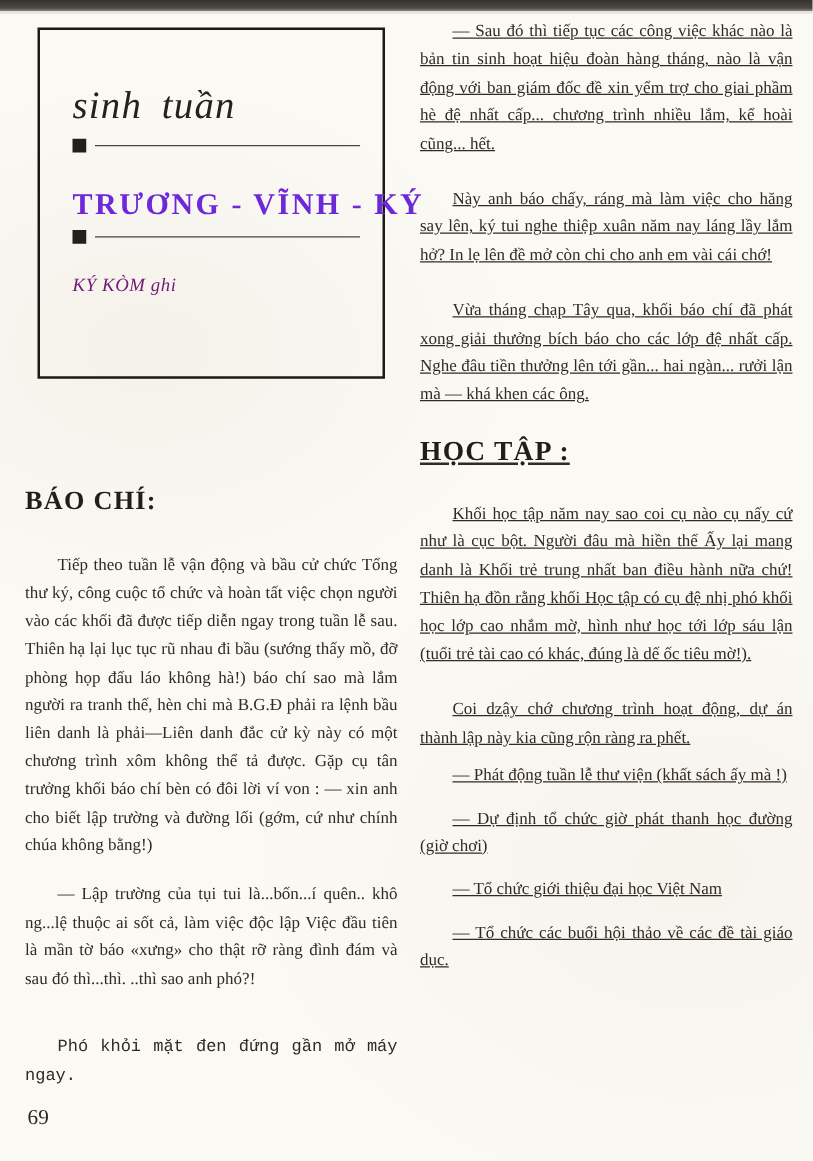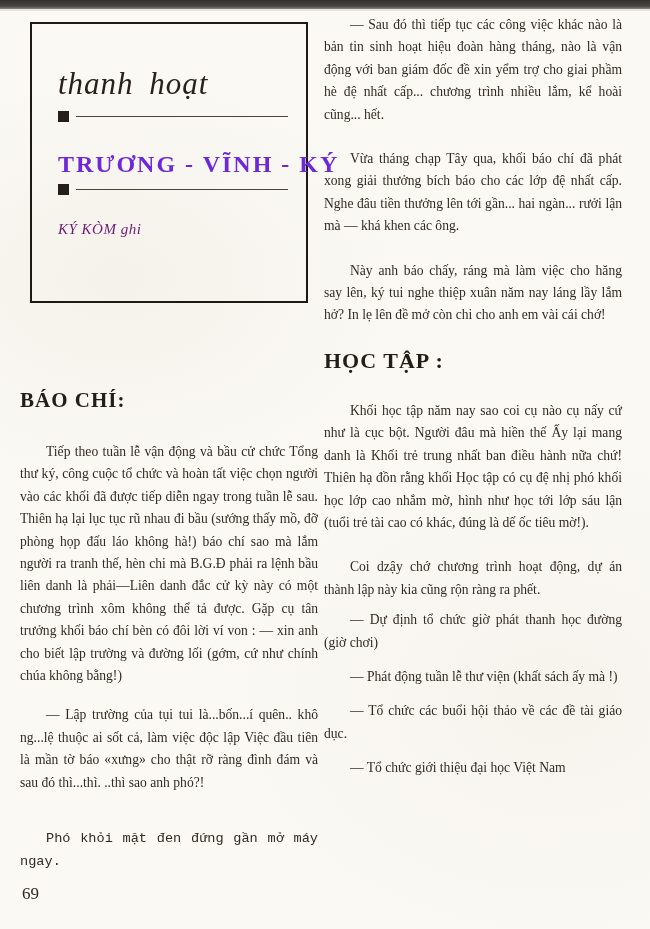--- a/index.html
+++ b/index.html
@@ -39,21 +39,21 @@
   .rule { flex:1 1 auto; height:1px; background:#4a443b; }
   .column-title {
     margin-top:31px; font-weight:bold; font-size:24px; line-height:22px;
     letter-spacing:2px; color:#6d28d9; white-space:nowrap;
   }
   .byline { margin-top:26px; font-size:15px; letter-spacing:0.5px; color:#701a75;font-style:italic; }
 
   
   .col { position:absolute; width:298px; }
   .col-left  { left:20px;  top:388px; }
-  .col-right { left:324px; top:14px;  }
+  .col-right { left:336px; top:14px;text-decoration:underline;  }
   .col p {
     margin:0 0 17px 0; font-size:13.6px; line-height:22.4px;
     text-align:justify; text-indent:26px; color:#312a22;
   }
   .col-right p { margin-bottom:22px; }
   .col-right .items p { margin-bottom:12px; }
   .col-right p.pre-items { margin-bottom:8px; }
   h2.section {
     font-weight:bold; font-size:21px; line-height:24px; letter-spacing:1px;
     color:#221d16; margin:0 0 29px 0;
@@ -67,21 +67,21 @@
   }
 </style>
 </head>
 <body>
 
 <div class="top-edge"></div>
 <div class="paper-tone"></div>
 
 <div class="masthead">
   <div class="masthead-inner">
-    <div class="series-title">thanh hoạt</div>
+    <div class="series-title">sinh tuần</div>
     <div class="rule-row">
       <span class="sq"></span>
       <span class="rule"></span>
     </div>
     <div class="column-title">TRƯƠNG - VĨNH - KÝ</div>
     <div class="rule-row">
       <span class="sq"></span>
       <span class="rule"></span>
     </div>
     <div class="byline">KÝ KÒM ghi</div>
@@ -90,26 +90,26 @@
 
 <div class="col col-left">
   <h2 class="section">BÁO CHÍ:</h2>
   <p>Tiếp theo tuần lễ vận động và bầu cử chức Tổng thư ký, công cuộc tổ chức và hoàn tất việc chọn người vào các khối đã được tiếp diễn ngay trong tuần lễ sau. Thiên hạ lại lục tục rũ nhau đi bầu (sướng thấy mồ, đỡ phòng họp đấu láo không hà!) báo chí sao mà lắm người ra tranh thế, hèn chi mà B.G.Đ phải ra lệnh bầu liên danh là phải—Liên danh đắc cử kỳ này có một chương trình xôm không thể tả được. Gặp cụ tân trưởng khối báo chí bèn có đôi lời ví von : — xin anh cho biết lập trường và đường lối (gớm, cứ như chính chúa không bằng!)</p>
   <p>— Lập trường của tụi tui là...bốn...í quên.. khô ng...lệ thuộc ai sốt cả, làm việc độc lập Việc đầu tiên là mần tờ báo «xưng» cho thật rỡ ràng đình đám và sau đó thì...thì. ..thì sao anh phó?!</p>
   <p class="standalone">Phó khỏi mặt đen đứng gần mở máy ngay.</p>
 </div>
 
 <div class="col col-right">
   <p>— Sau đó thì tiếp tục các công việc khác nào là bản tin sinh hoạt hiệu đoàn hàng tháng, nào là vận động với ban giám đốc đề xin yểm trợ cho giai phầm hè đệ nhất cấp... chương trình nhiều lắm, kể hoài cũng... hết.</p>
+  <p>Này anh báo chấy, ráng mà làm việc cho hăng say lên, ký tui nghe thiệp xuân năm nay láng lầy lắm hở? In lẹ lên đề mở còn chi cho anh em vài cái chớ!</p>
   <p>Vừa tháng chạp Tây qua, khối báo chí đã phát xong giải thưởng bích báo cho các lớp đệ nhất cấp. Nghe đâu tiền thưởng lên tới gần... hai ngàn... rưởi lận mà — khá khen các ông.</p>
-  <p>Này anh báo chấy, ráng mà làm việc cho hăng say lên, ký tui nghe thiệp xuân năm nay láng lầy lắm hở? In lẹ lên đề mở còn chi cho anh em vài cái chớ!</p>
   <h2 class="section">HỌC TẬP :</h2>
   <p>Khối học tập năm nay sao coi cụ nào cụ nấy cứ như là cục bột. Người đâu mà hiền thế Ấy lại mang danh là Khối trẻ trung nhất ban điều hành nữa chứ! Thiên hạ đồn rằng khối Học tập có cụ đệ nhị phó khối học lớp cao nhắm mờ, hình như học tới lớp sáu lận (tuổi trẻ tài cao có khác, đúng là dế ốc tiêu mờ!).</p>
   <p class="pre-items">Coi dzậy chớ chương trình hoạt động, dự án thành lập này kia cũng rộn ràng ra phết.</p>
   <div class="items">
+    <p>— Phát động tuần lễ thư viện (khất sách ấy mà !)</p>
     <p>— Dự định tổ chức giờ phát thanh học đường (giờ chơi)</p>
-    <p>— Phát động tuần lễ thư viện (khất sách ấy mà !)</p>
+    <p>— Tổ chức giới thiệu đại học Việt Nam</p>
     <p>— Tổ chức các buổi hội thảo về các đề tài giáo dục.</p>
-    <p>— Tổ chức giới thiệu đại học Việt Nam</p>
   </div>
 </div>
 
 <div class="page-number">69</div>
 
 </body></html>

